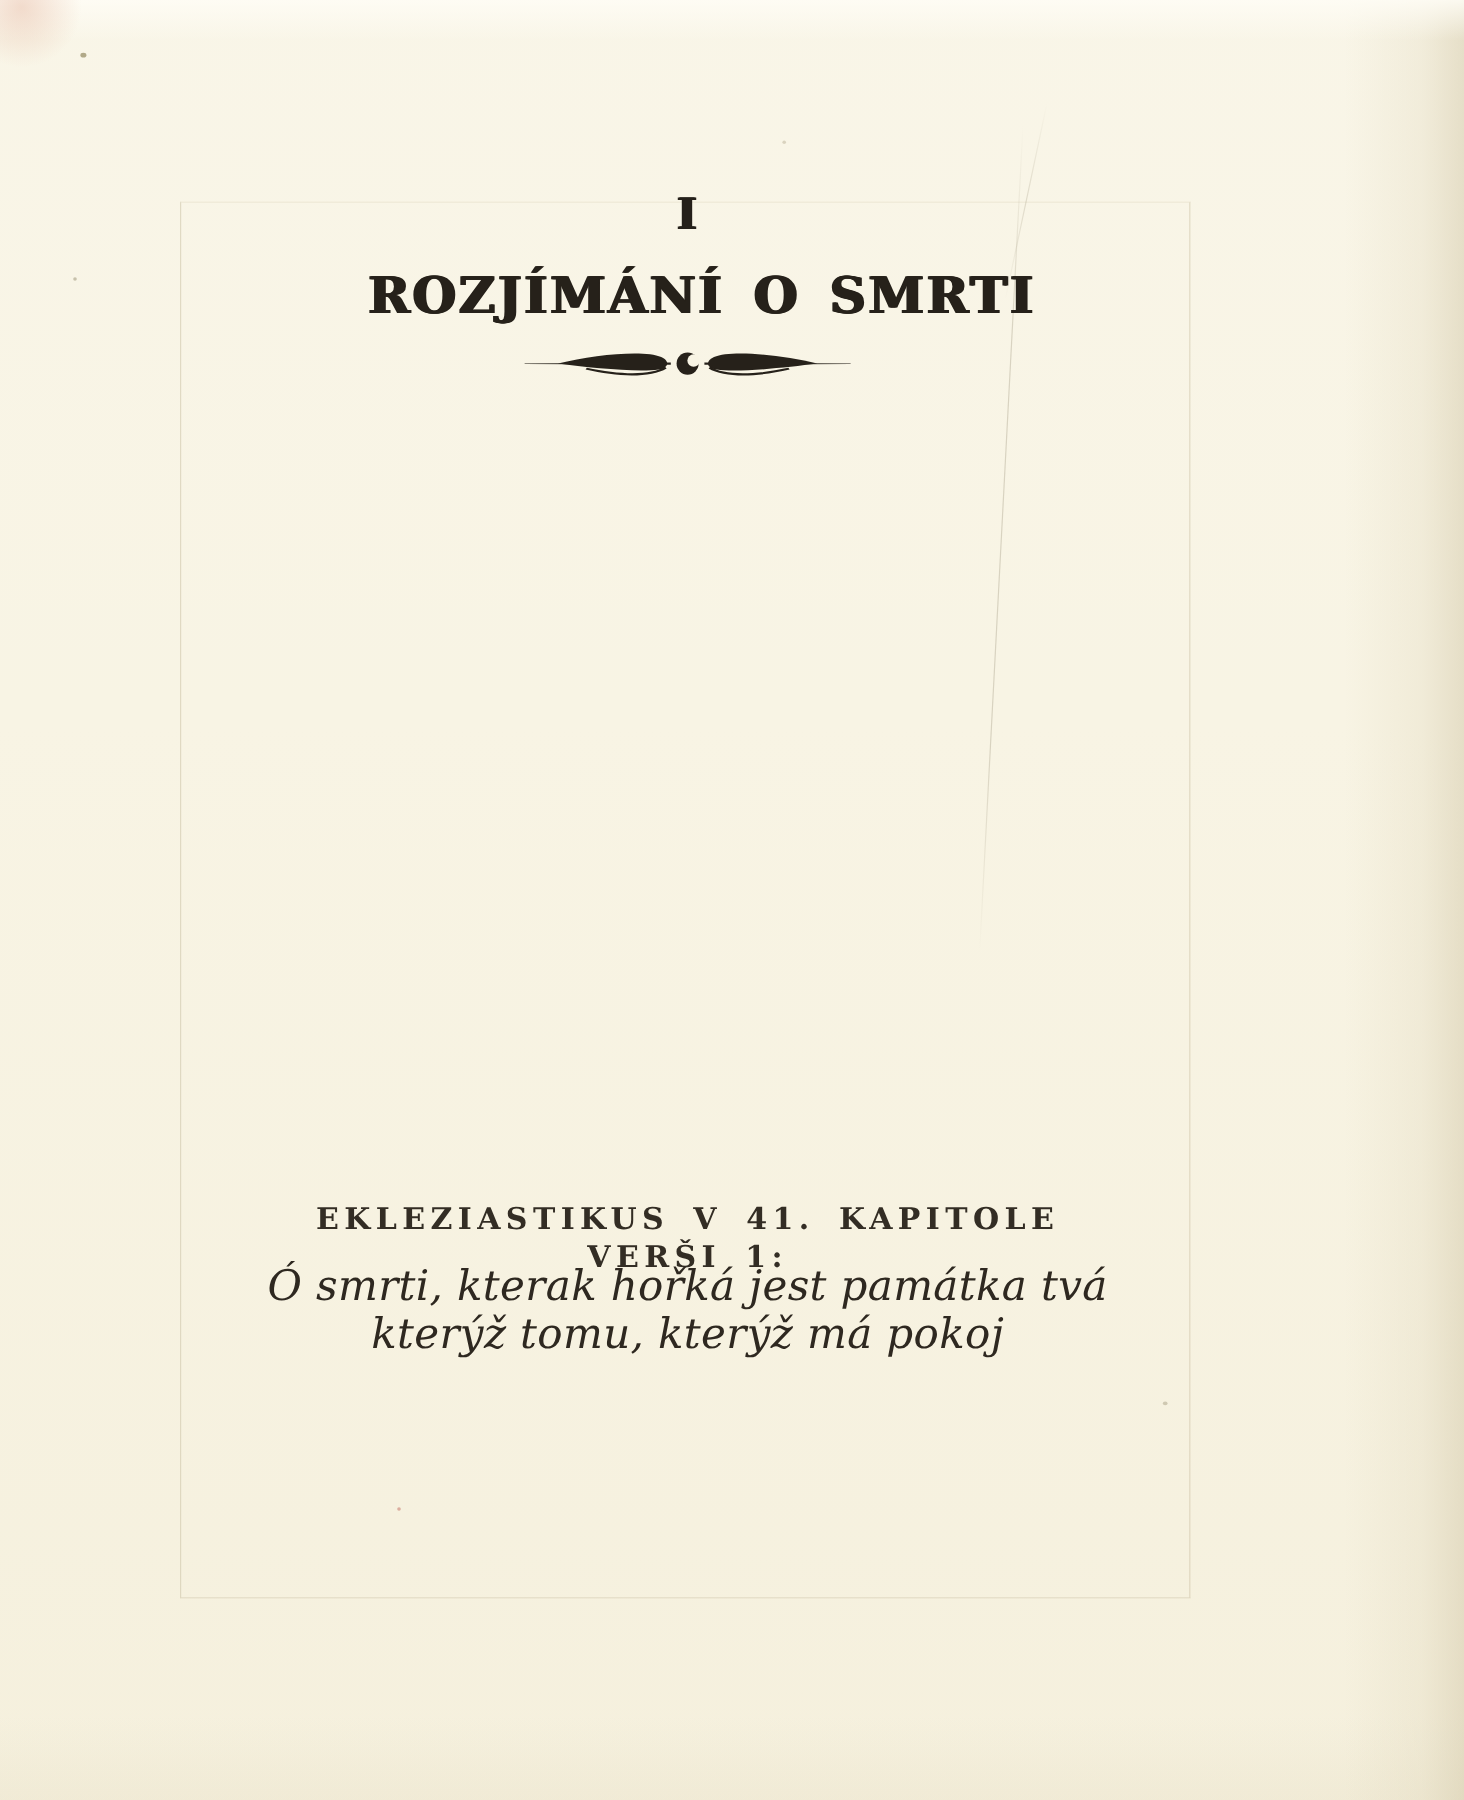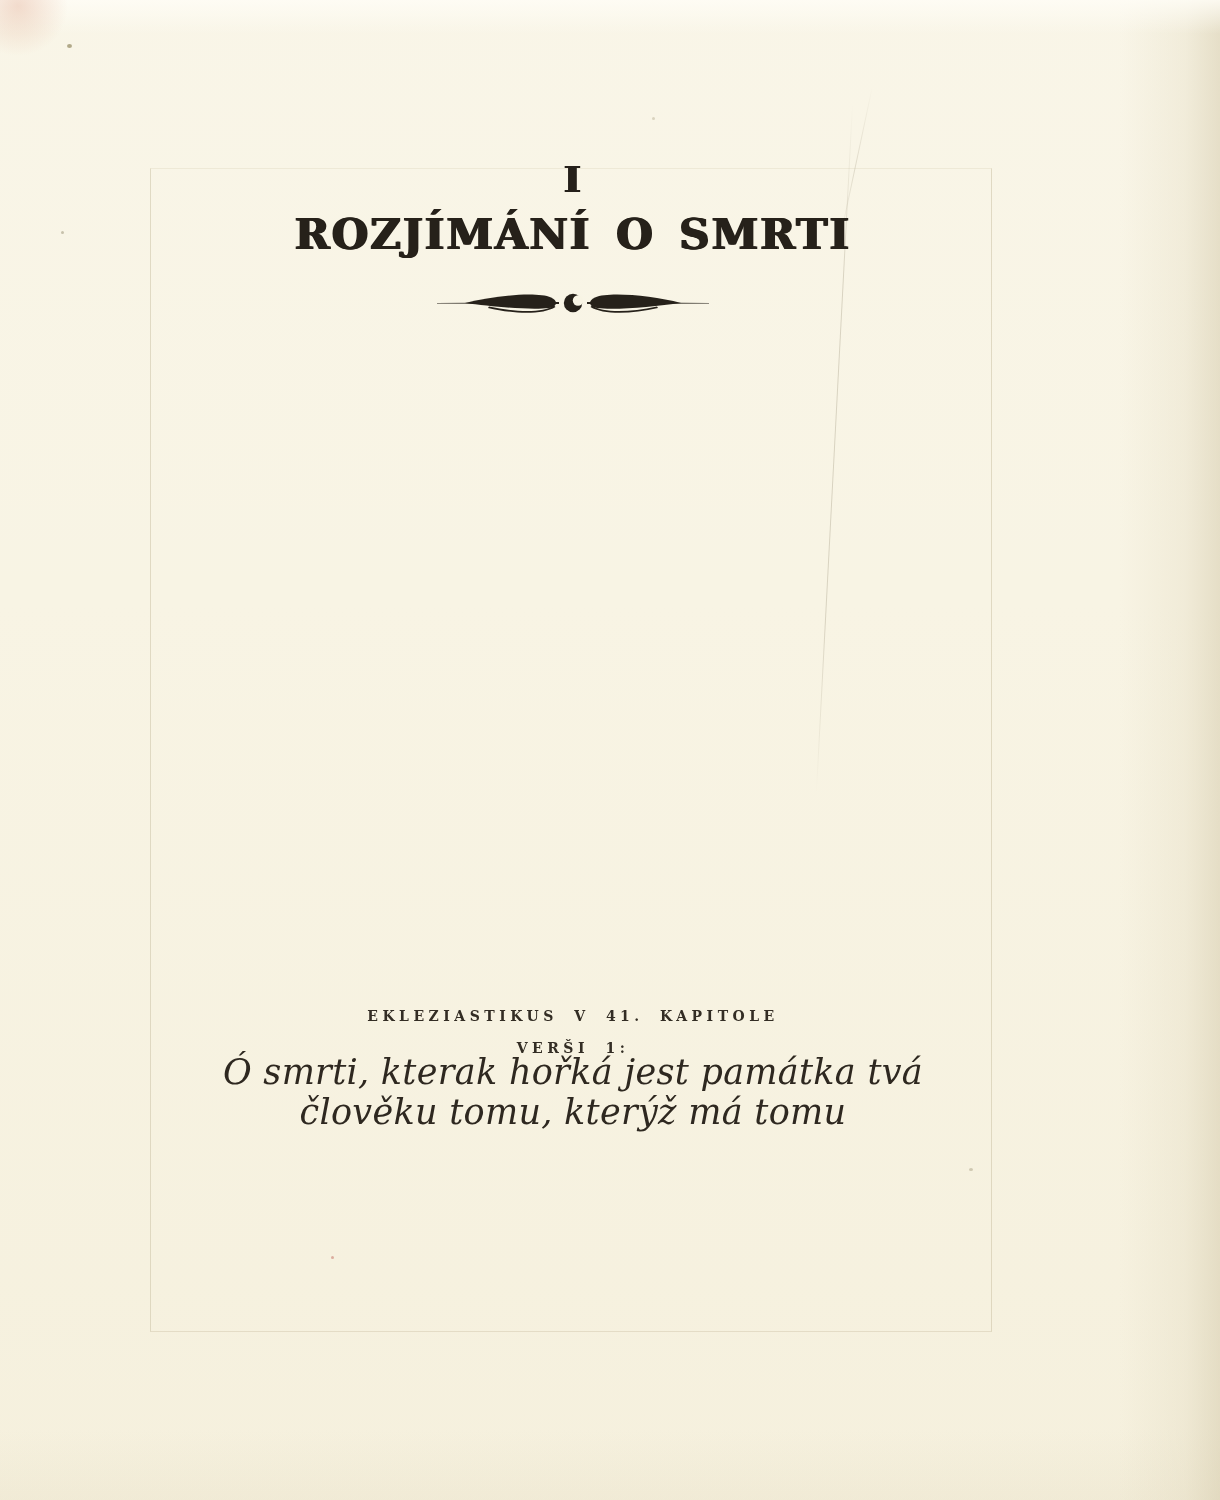--- a/index.html
+++ b/index.html
@@ -71,36 +71,36 @@
     top: 158px;
     font-size: 36px;
     font-weight: 700;
     color: #25201a;
     text-shadow: 1px 0 0 currentColor, -1px 0 0 currentColor;
     letter-spacing: 1px;
   }
 
   .chapter-title {
     top: 210px;
-    margin: 0;
+    margin: 12px;
     font-size: 42px;
     font-weight: 700;
     color: #26211a;
     text-shadow: 1px 0 0 currentColor, -1px 0 0 currentColor;
     letter-spacing: 2px;
     word-spacing: 8px;
     white-space: nowrap;
   }
 
   .ornament-wrap { top: 290px; height: 28px; }
   .ornament-wrap svg { display: inline-block; vertical-align: top; }
 
   .citation {
     top: 1000px;
-    font-size: 14px;
+    font-size: 25px;
     font-weight: 700;
     line-height: 32px;
     color: #332d24;
     letter-spacing: 4.5px;
     word-spacing: 7px;
   }
 
   .quote {
     top: 1052px;
     font-size: 35px;
@@ -153,16 +153,16 @@
     </svg>
   </div>
 
   <div class="centered citation">
     <div>EKLEZIASTIKUS V 41. KAPITOLE</div>
     <div>VERŠI 1:</div>
   </div>
 
   <div class="centered quote">
     <div>Ó smrti, kterak hořká jest památka tvá</div>
-    <div>člověku tomu, kterýž má tomu</div>
+    <div>kterýž tomu, kterýž má pokoj</div>
   </div>
 
 </div>
 
 </body></html>

